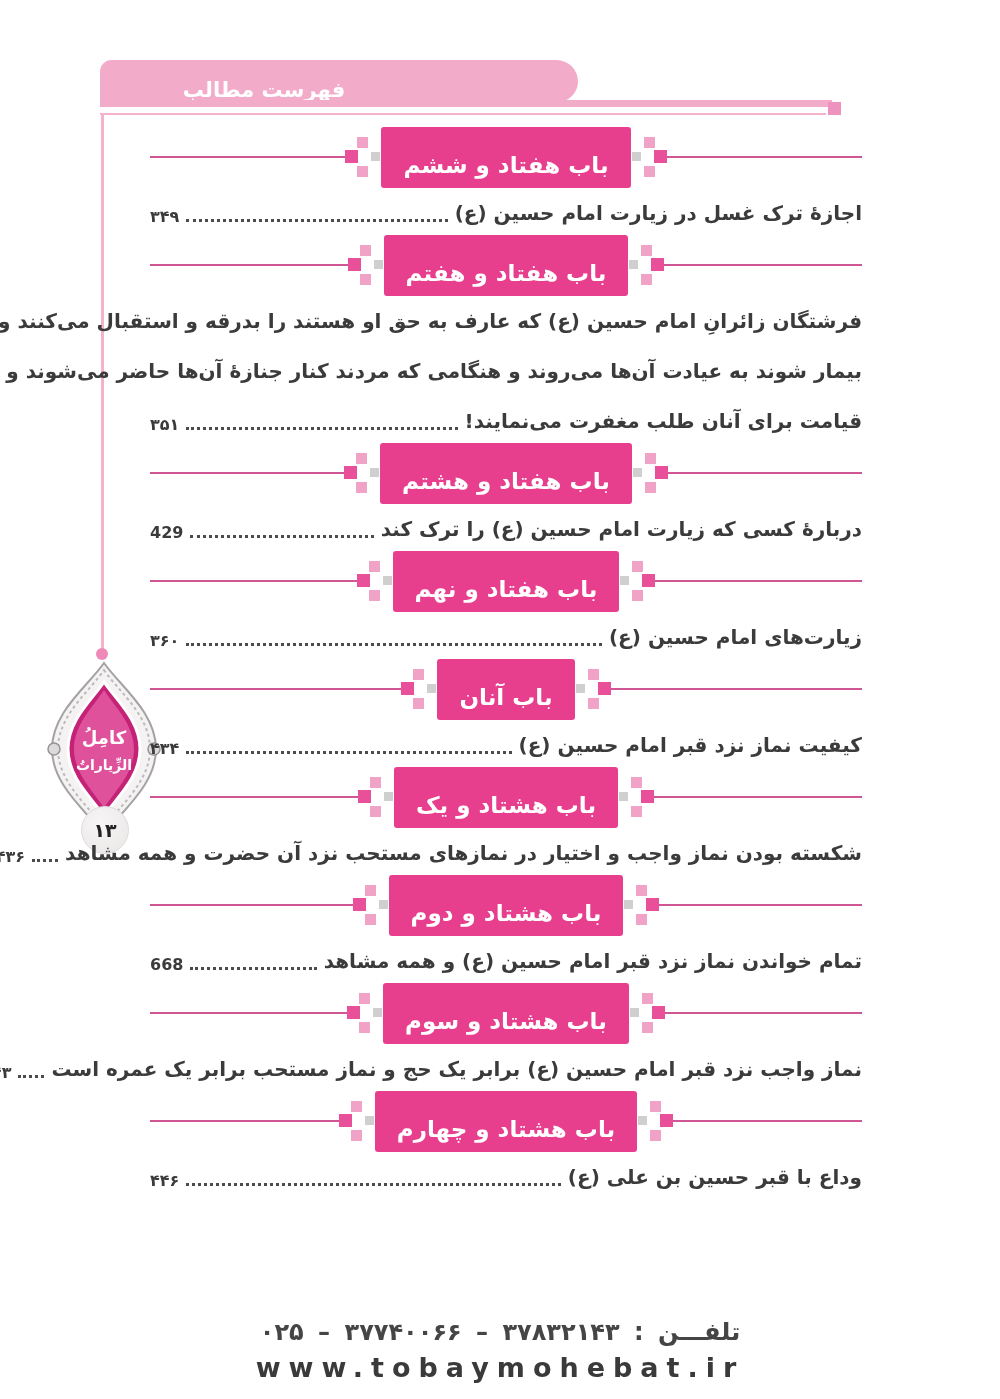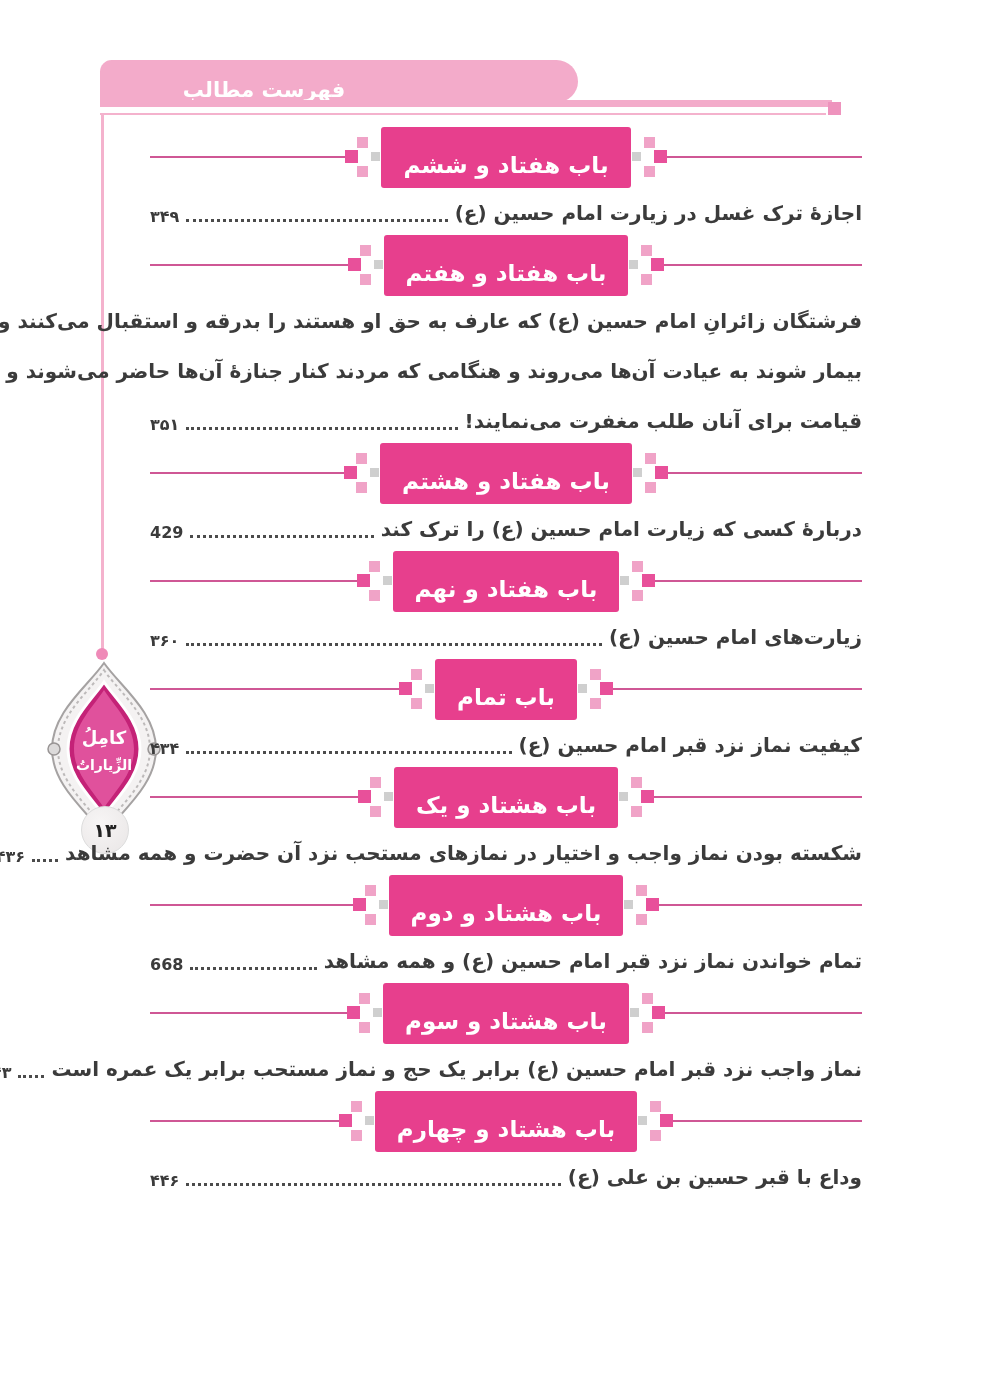--- a/index.html
+++ b/index.html
@@ -230,21 +230,21 @@
   <div class="section">
     <div class="chapter-row">
       <div class="hline"></div>
       <div class="chev chev-l">
         <i class="s1"></i>
             <i class="big"></i>
             <i class="s2"></i>
             <i class="grey"></i>
       </div>
       <div class="chapter-box">
-        <span class="chapter-label">باب تمام</span>
+        <span class="chapter-label">باب آنان</span>
       </div>
       <div class="chev chev-r">
         <i class="s1"></i>
             <i class="big"></i>
             <i class="s2"></i>
             <i class="grey"></i>
       </div>
       <div class="hline"></div>
     </div>
     <div class="entries">
@@ -366,13 +366,17 @@
     <div class="entries">
   <div class="entry">
     <span class="entry-title">وداع با قبر حسین بن علی (ع)</span>
     <span class="leader"></span>
     <span class="entry-page">۴۴۶</span>
   </div>
 </div>
   </div>
 </div>
 
+  <div class="footer">
+    <div class="phone">تلفـــن : ۳۷۸۳۲۱۴۳ – ۳۷۷۴۰۰۶۶ – ۰۲۵</div>
+    <div class="site">www.tobaymohebat.ir</div>
+  </div>
 </div>
 
 </body></html>

